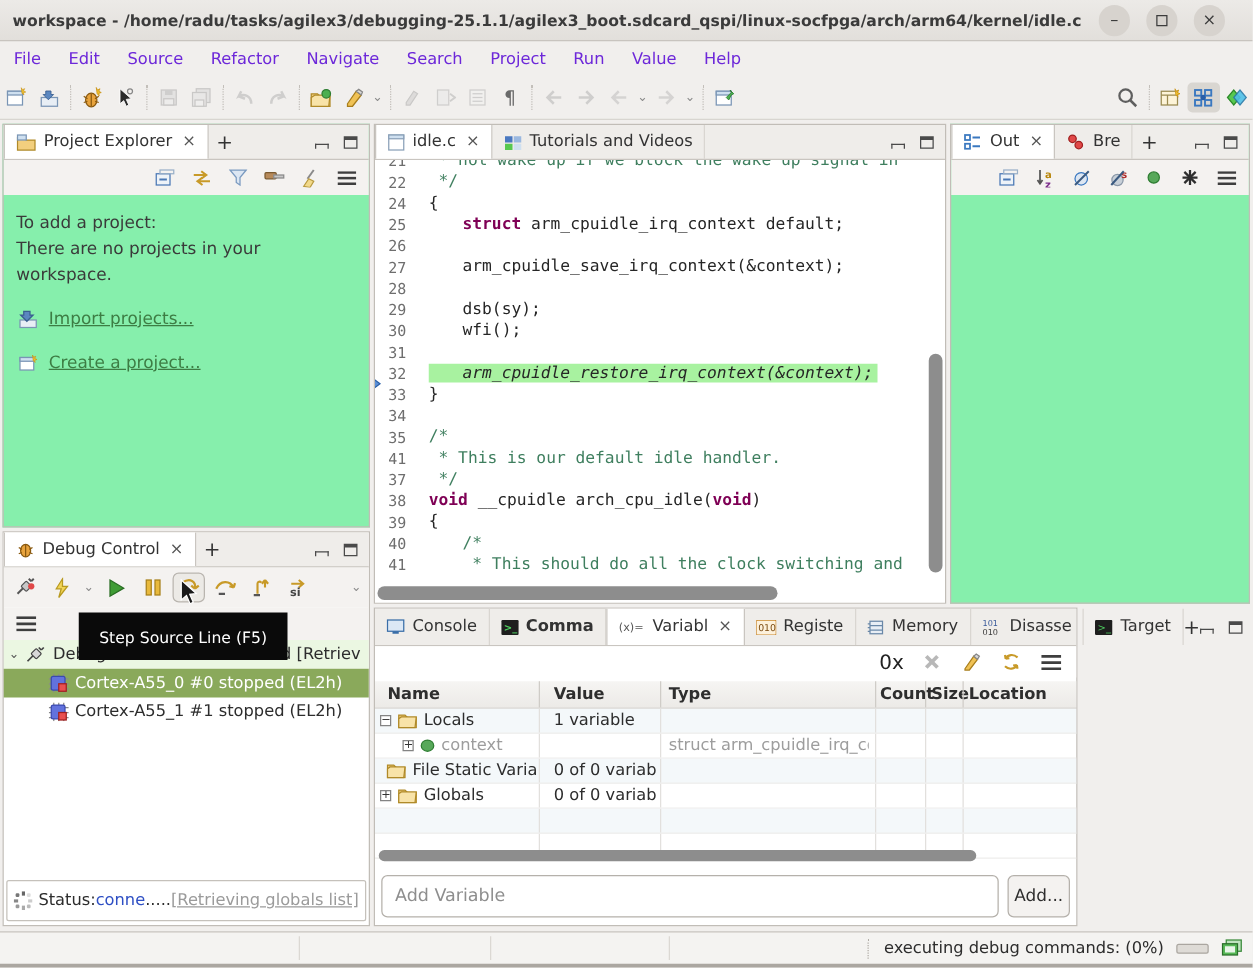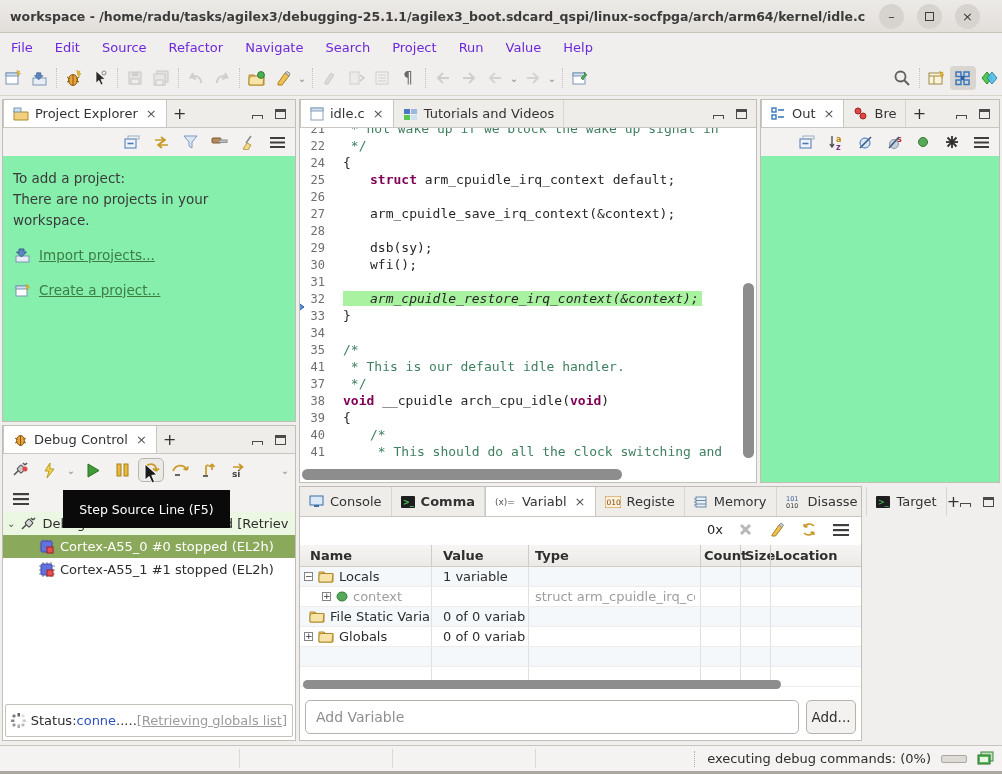--- a/index.html
+++ b/index.html
@@ -79,21 +79,21 @@
   .st-grey { color:#9b9b9b;text-decoration:underline; }
 
   
   .tooltip { position:absolute; left:63px; top:490px; width:167px; height:38px; background:#0a0a0a; color:#fff; display:flex; align-items:center; justify-content:center; z-index:40; font-size:12.5px; }
   .cursor { position:absolute; left:143px; top:463px; z-index:50; }
 
   
   #bottom-panel { left:299px; top:486px; width:563px; height:255px; background:#fff; }
   .bp-tabrow { height:30px; }
   .bp-toolbar { height:25px; display:flex; align-items:center; justify-content:flex-end; gap:12px; padding:0 10px; background:#fff; }
-  .hexlbl { font-size:13px; color:#222; }
+  .hexlbl { font-size:16px; color:#222; }
 
   .vtable { position:absolute; left:0; top:58px; right:0; height:130px; }
   .vt-header { height:22px; background:linear-gradient(#f6f5f3,#eceae7); border-bottom:1px solid #cfccc7; position:relative; }
   .vt-header span { position:absolute; top:3px; color:#2e2e2e;font-weight:bold; }
   .vt-rows { position:relative; }
   .vt-row { height:20px; position:relative; border-bottom:1px solid #eeedec; }
   .vt-row.alt { background:#f4f8fa; }
   .vt-cell { position:absolute; top:2px; white-space:nowrap; overflow:hidden; }
   .vt-grid { position:absolute; top:0; bottom:0; width:1px; background:#e2e0dd; }
   .vt-grid.hdr { background:#cfccc7; }

